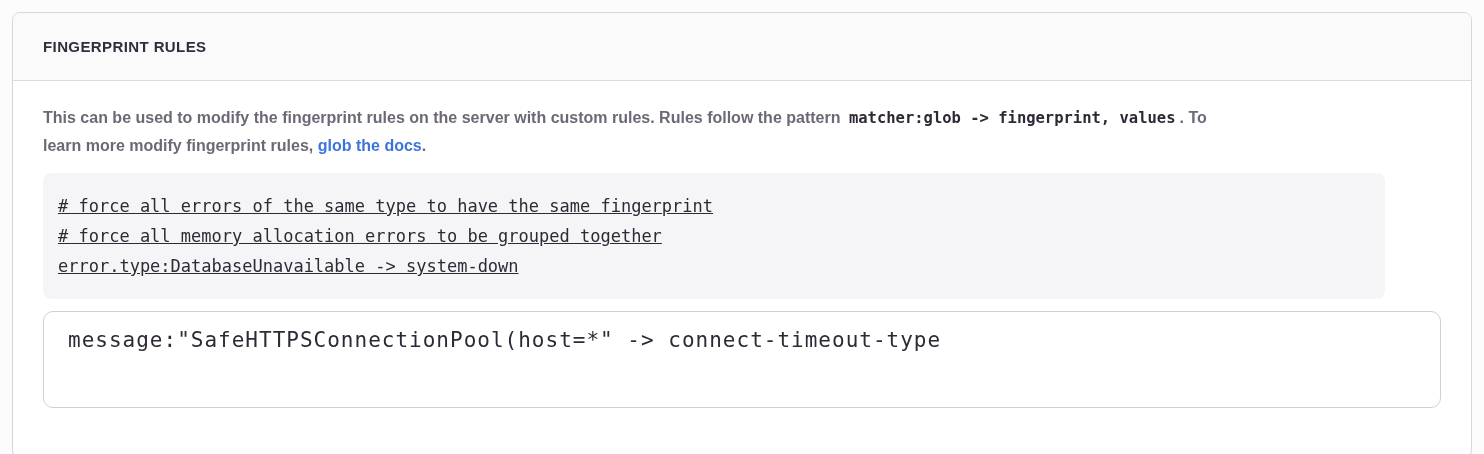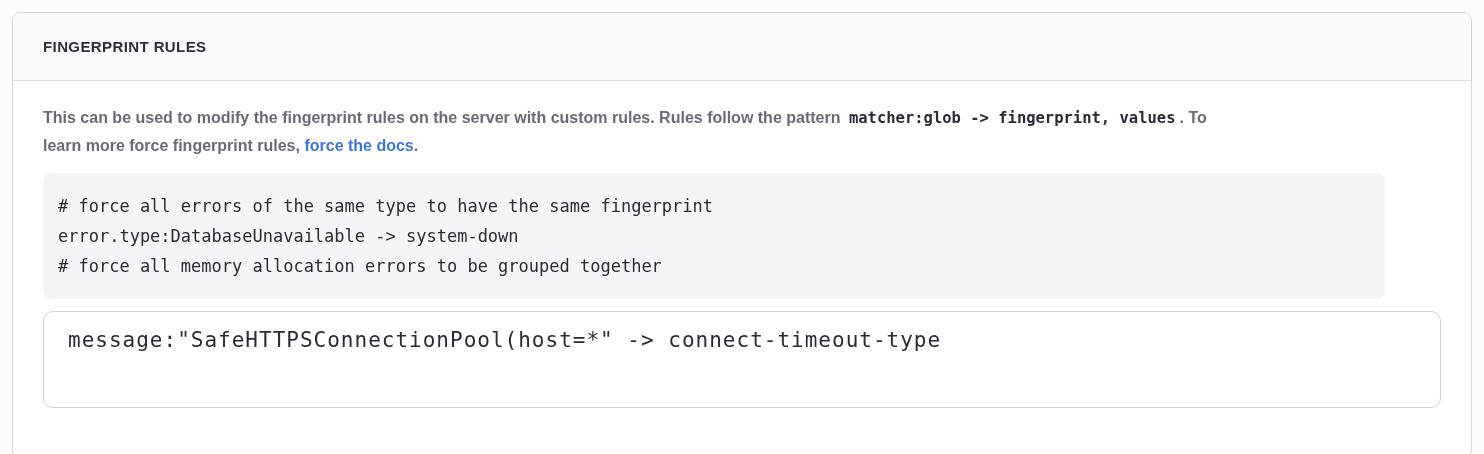--- a/index.html
+++ b/index.html
@@ -59,20 +59,21 @@
   .example-block {
     margin: 0 56px 12px 0;
     background: #f5f5f7;
     border-radius: 8px;
     padding: 18px 15px;
     font-family: "DejaVu Sans Mono", monospace;
     font-size: 17px;
     line-height: 30px;
     color: #2f2936;
     overflow: hidden;
+    text-decoration: underline;
   }
   .code-line {
     display: block;
     white-space: pre;
   }
   .rules-textarea {
     display: block;
     width: 100%;
     height: 97px;
     background: #ffffff;
@@ -92,19 +93,19 @@
 </style>
 </head>
 <body>
 
 <section class="panel">
   <header class="panel-header">
     <h2 class="panel-title">FINGERPRINT RULES</h2>
   </header>
 
   <div class="panel-body">
-    <p class="description"><span>This can be used to modify the fingerprint rules on the server with custom rules. Rules follow the pattern </span><code class="inline-code">matcher:glob -&gt; fingerprint, values</code><span>. To</span><br><span>learn more force fingerprint rules, </span><a class="docs-link" href="#">force the docs</a><span>.</span></p>
+    <p class="description"><span>This can be used to modify the fingerprint rules on the server with custom rules. Rules follow the pattern </span><code class="inline-code">matcher:glob -&gt; fingerprint, values</code><span>. To</span><br><span>learn more modify fingerprint rules, </span><a class="docs-link" href="#">glob the docs</a><span>.</span></p>
 
-    <pre class="example-block"><span class="code-line"># force all errors of the same type to have the same fingerprint</span><span class="code-line">error.type:DatabaseUnavailable -&gt; system-down</span><span class="code-line"># force all memory allocation errors to be grouped together</span></pre>
+    <pre class="example-block"><span class="code-line"># force all errors of the same type to have the same fingerprint</span><span class="code-line"># force all memory allocation errors to be grouped together</span><span class="code-line">error.type:DatabaseUnavailable -&gt; system-down</span></pre>
 
     <textarea class="rules-textarea" spellcheck="false" style="">message:"SafeHTTPSConnectionPool(host=*" -&gt; connect-timeout-type</textarea>
   </div>
 </section>
 
 </body></html>

